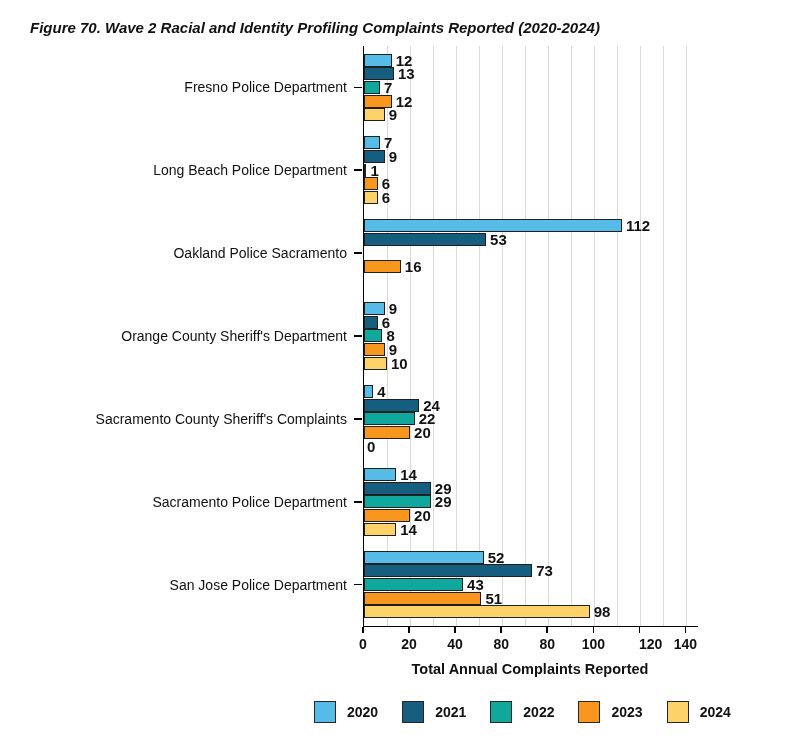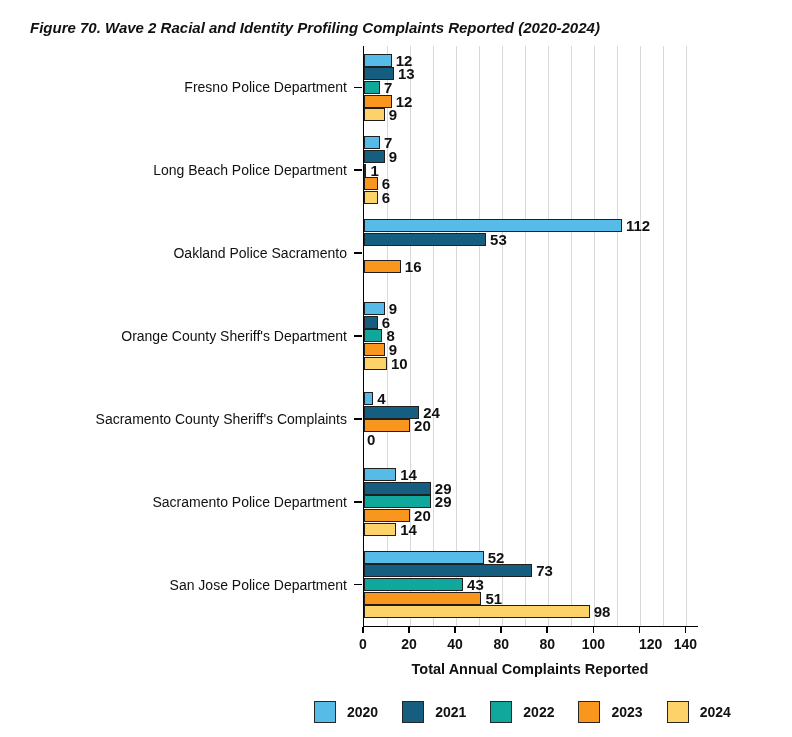--- a/index.html
+++ b/index.html
@@ -149,20 +149,24 @@
       <div class="group" style="top: 331.429px; height: 82.8571px;">
         <div class="barrow">
           <div class="bar" style="width: 9.21379px; background: rgb(87, 187, 232); border-color: rgb(31, 31, 31);"></div>
           <span class="vlabel">4</span>
         </div>
         <div class="barrow">
           <div class="bar" style="width: 55.2828px; background: rgb(22, 94, 127); border-color: rgb(31, 31, 31);"></div>
           <span class="vlabel">24</span>
         </div>
         <div class="barrow">
+          <div class="bar" style="width: 50.6759px; background: rgb(16, 168, 157); border-color: rgb(31, 31, 31);"></div>
+          <span class="vlabel">22</span>
+        </div>
+        <div class="barrow">
           <div class="bar" style="width: 46.069px; background: rgb(248, 150, 29); border-color: rgb(31, 31, 31);"></div>
           <span class="vlabel">20</span>
         </div>
         <div class="barrow">
           <span class="vlabel" style="margin-left: 3px;">0</span>
         </div>
       </div>
       <div class="group" style="top: 414.286px; height: 82.8571px;">
         <div class="barrow">
           <div class="bar" style="width: 32.2483px; background: rgb(87, 187, 232); border-color: rgb(31, 31, 31);"></div>

